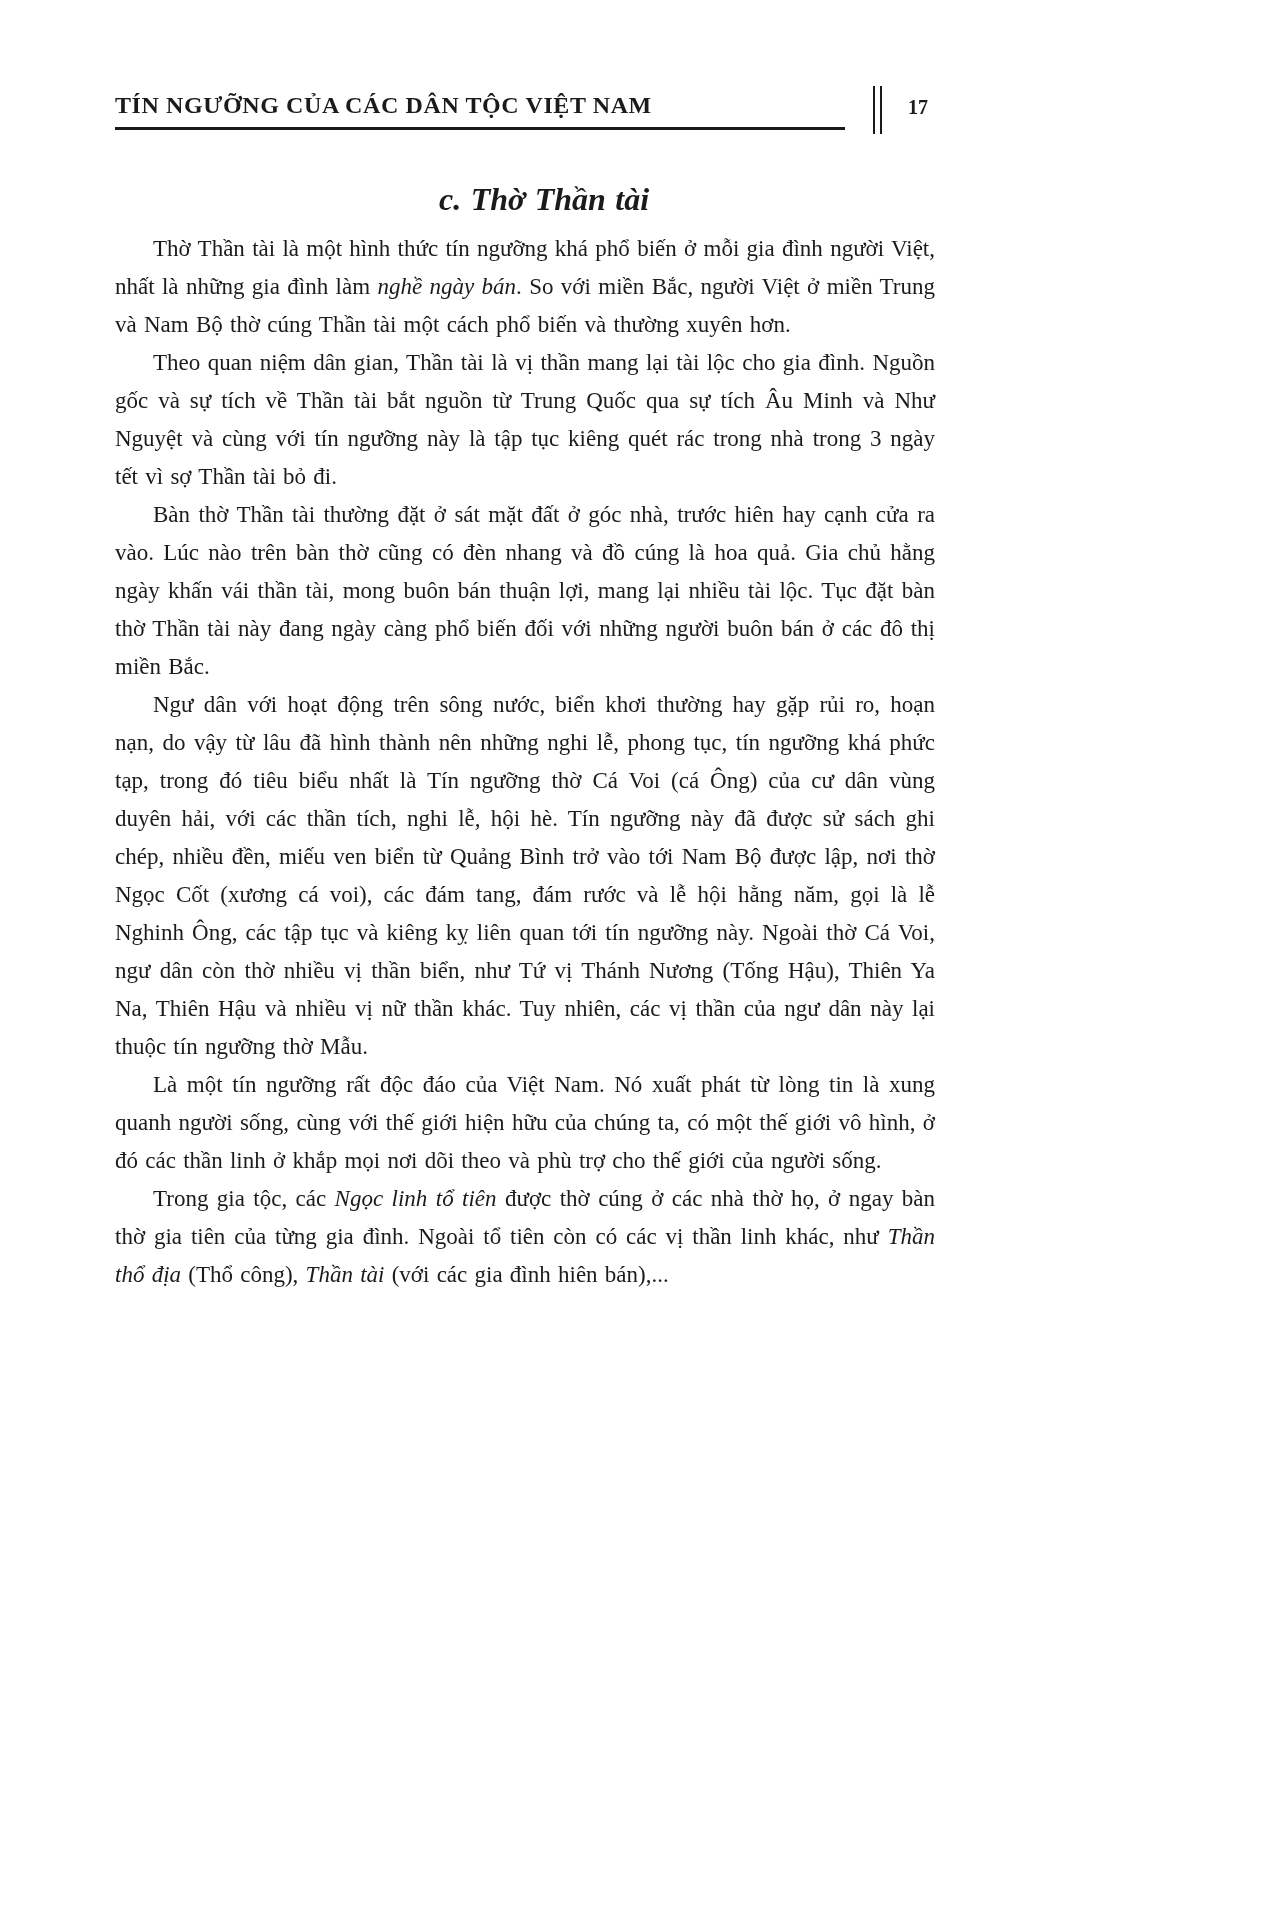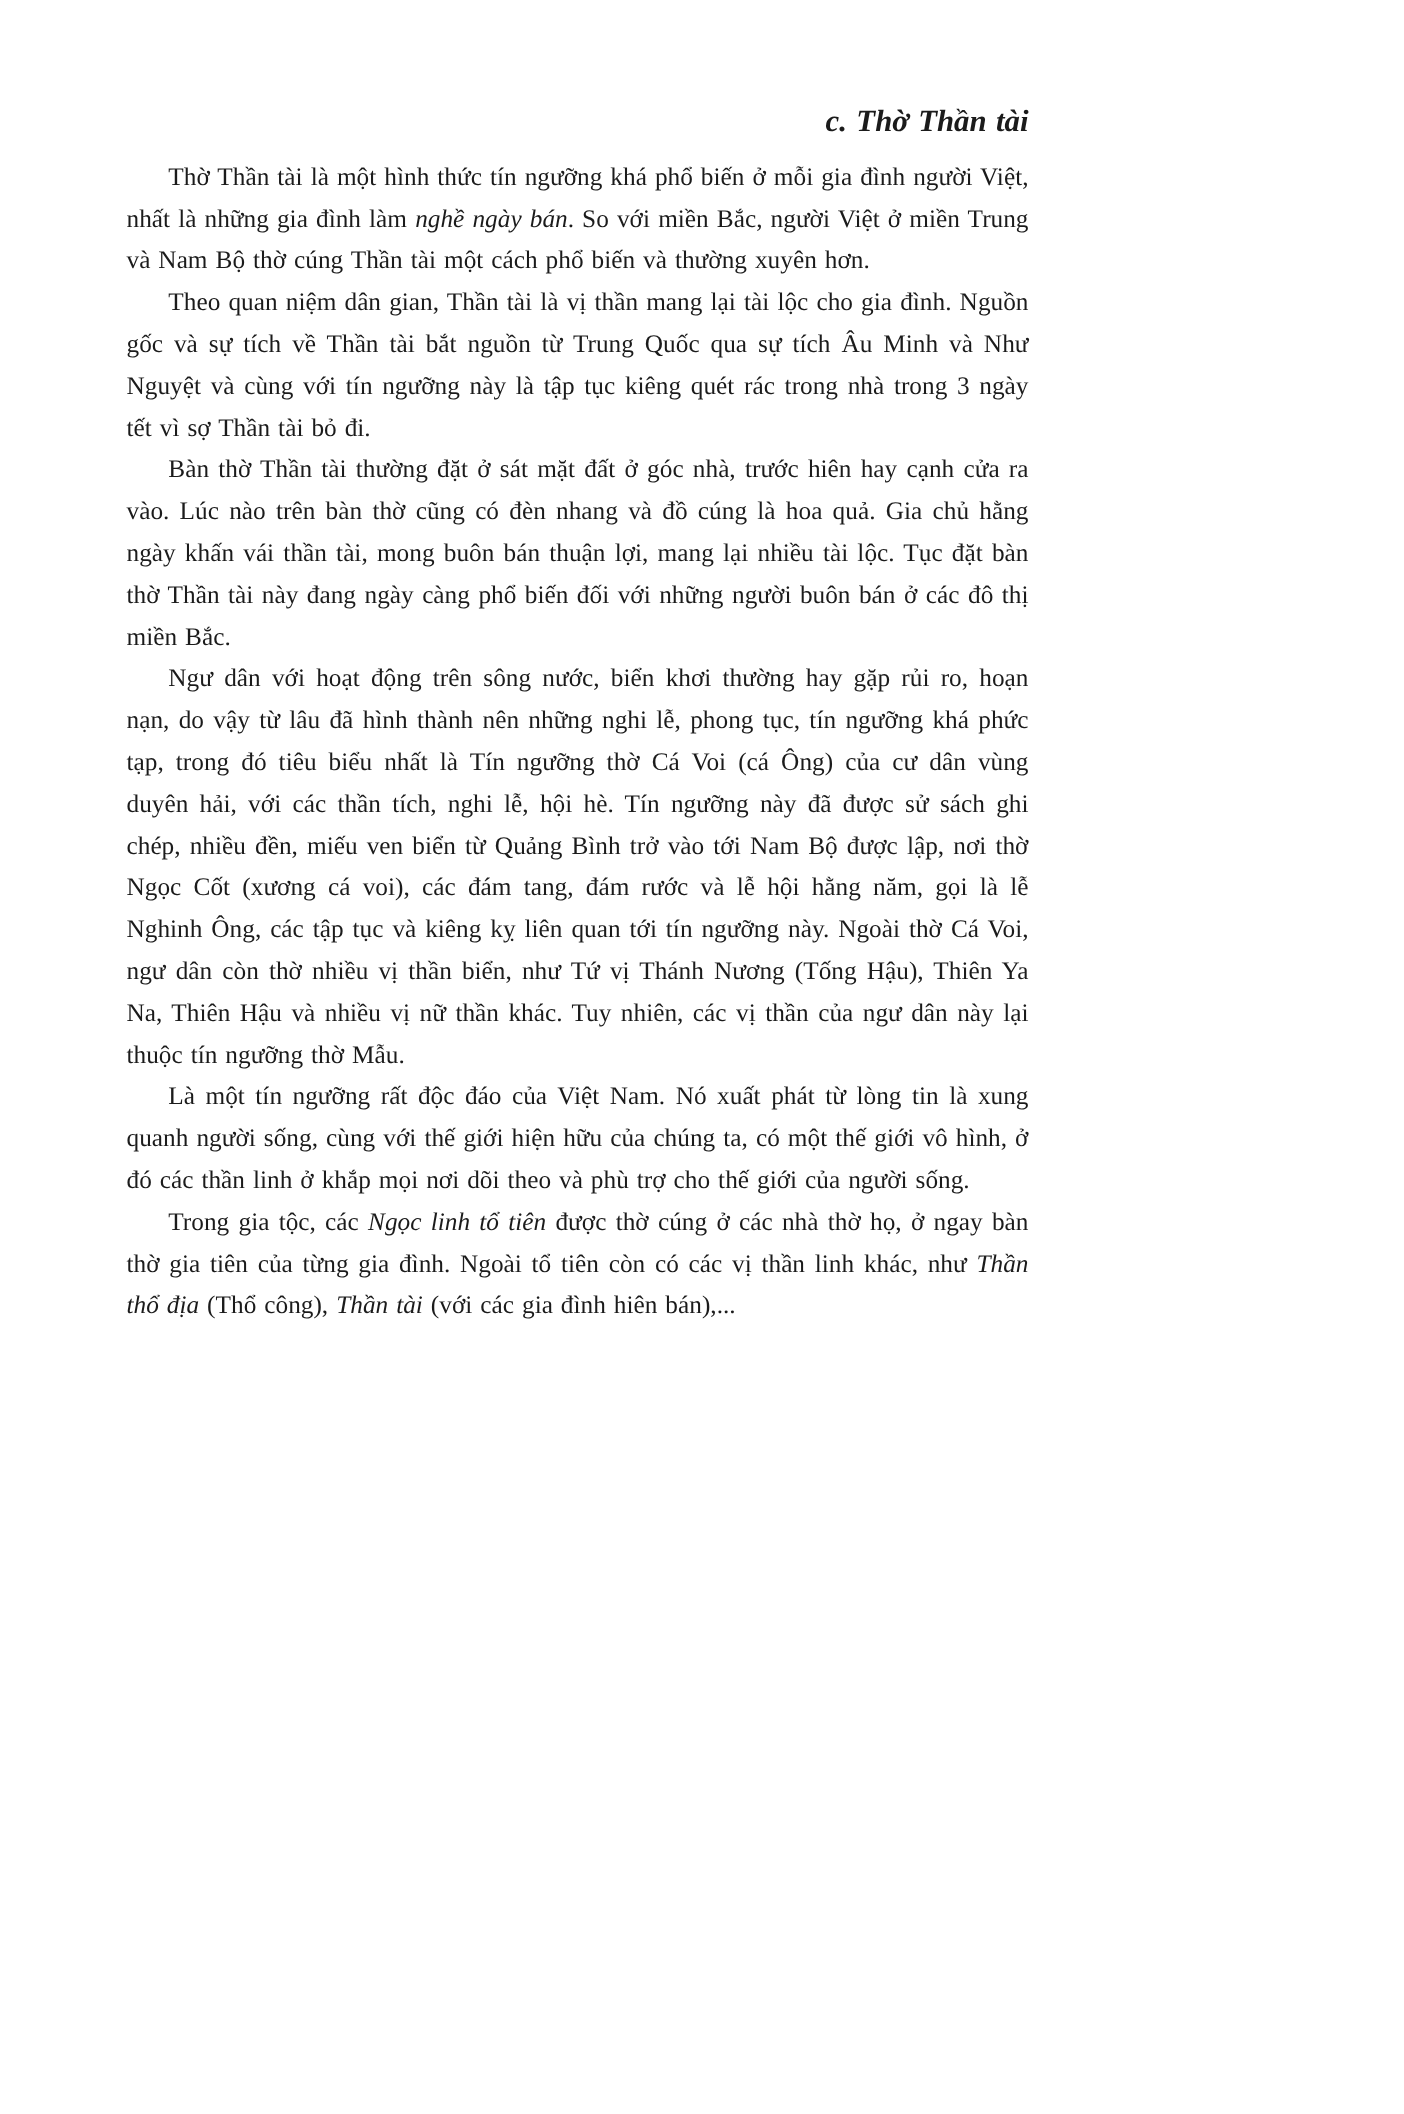--- a/index.html
+++ b/index.html
@@ -57,23 +57,23 @@
     line-height: 38px;
     text-align: justify;
     word-spacing: 1.5px;
   }
   .para {
     text-indent: 38px;
     margin: 0;
   }
   .heading {
     text-indent: 38px;
-    font-size: 28px;
+    font-size: 32px;
     line-height: 38px;
-    text-align: right;
+    text-align: center;
   }
   .heading.italic-heading {
     font-style: italic;
     font-weight: bold;
     margin-top: 20px;
     margin-bottom: 12px;
   }
   .heading.bold-heading {
     font-style: normal;
     font-weight: bold;
@@ -81,20 +81,27 @@
     margin-bottom: 12px;
   }
   .heading.first-heading { margin-top: 0; }
   .em { font-style: italic; }
 </style>
 </head>
 <body>
 
 <div class="page">
 
+  <header class="page-header">
+    <div class="header-title-wrap">
+      <h1 class="header-title">TÍN NGƯỠNG CỦA CÁC DÂN TỘC VIỆT NAM</h1>
+    </div>
+    <div class="header-divider"></div>
+    <div class="page-number">17</div>
+  </header>
 
   <main class="page-body" id="content-root">
       <h2 class="heading italic-heading first-heading"><span>c. Thờ Thần tài</span></h2>
       <p class="para"><span>Thờ Thần tài là một hình thức tín ngưỡng khá phổ biến ở mỗi gia đình người Việt, nhất là những gia đình làm </span><span class="em">nghề ngày bán</span><span>. So với miền Bắc, người Việt ở miền Trung và Nam Bộ thờ cúng Thần tài một cách phổ biến và thường xuyên hơn.</span></p>
       <p class="para"><span>Theo quan niệm dân gian, Thần tài là vị thần mang lại tài lộc cho gia đình. Nguồn gốc và sự tích về Thần tài bắt nguồn từ Trung Quốc qua sự tích Âu Minh và Như Nguyệt và cùng với tín ngưỡng này là tập tục kiêng quét rác trong nhà trong 3 ngày tết vì sợ Thần tài bỏ đi.</span></p>
       <p class="para"><span>Bàn thờ Thần tài thường đặt ở sát mặt đất ở góc nhà, trước hiên hay cạnh cửa ra vào. Lúc nào trên bàn thờ cũng có đèn nhang và đồ cúng là hoa quả. Gia chủ hằng ngày khấn vái thần tài, mong buôn bán thuận lợi, mang lại nhiều tài lộc. Tục đặt bàn thờ Thần tài này đang ngày càng phổ biến đối với những người buôn bán ở các đô thị miền Bắc.</span></p>
       <p class="para"><span>Ngư dân với hoạt động trên sông nước, biển khơi thường hay gặp rủi ro, hoạn nạn, do vậy từ lâu đã hình thành nên những nghi lễ, phong tục, tín ngưỡng khá phức tạp, trong đó tiêu biểu nhất là Tín ngưỡng thờ Cá Voi (cá Ông) của cư dân vùng duyên hải, với các thần tích, nghi lễ, hội hè. Tín ngưỡng này đã được sử sách ghi chép, nhiều đền, miếu ven biển từ Quảng Bình trở vào tới Nam Bộ được lập, nơi thờ Ngọc Cốt (xương cá voi), các đám tang, đám rước và lễ hội hằng năm, gọi là lễ Nghinh Ông, các tập tục và kiêng kỵ liên quan tới tín ngưỡng này. Ngoài thờ Cá Voi, ngư dân còn thờ nhiều vị thần biển, như Tứ vị Thánh Nương (Tống Hậu), Thiên Ya Na, Thiên Hậu và nhiều vị nữ thần khác. Tuy nhiên, các vị thần của ngư dân này lại thuộc tín ngưỡng thờ Mẫu.</span></p>
       <p class="para"><span>Là một tín ngưỡng rất độc đáo của Việt Nam. Nó xuất phát từ lòng tin là xung quanh người sống, cùng với thế giới hiện hữu của chúng ta, có một thế giới vô hình, ở đó các thần linh ở khắp mọi nơi dõi theo và phù trợ cho thế giới của người sống.</span></p>
       <p class="para"><span>Trong gia tộc, các </span><span class="em">Ngọc linh tổ tiên</span><span> được thờ cúng ở các nhà thờ họ, ở ngay bàn thờ gia tiên của từng gia đình. Ngoài tổ tiên còn có các vị thần linh khác, như </span><span class="em">Thần thổ địa</span><span> (Thổ công), </span><span class="em">Thần tài</span><span> (với các gia đình hiên bán),...</span></p>
     </main>

